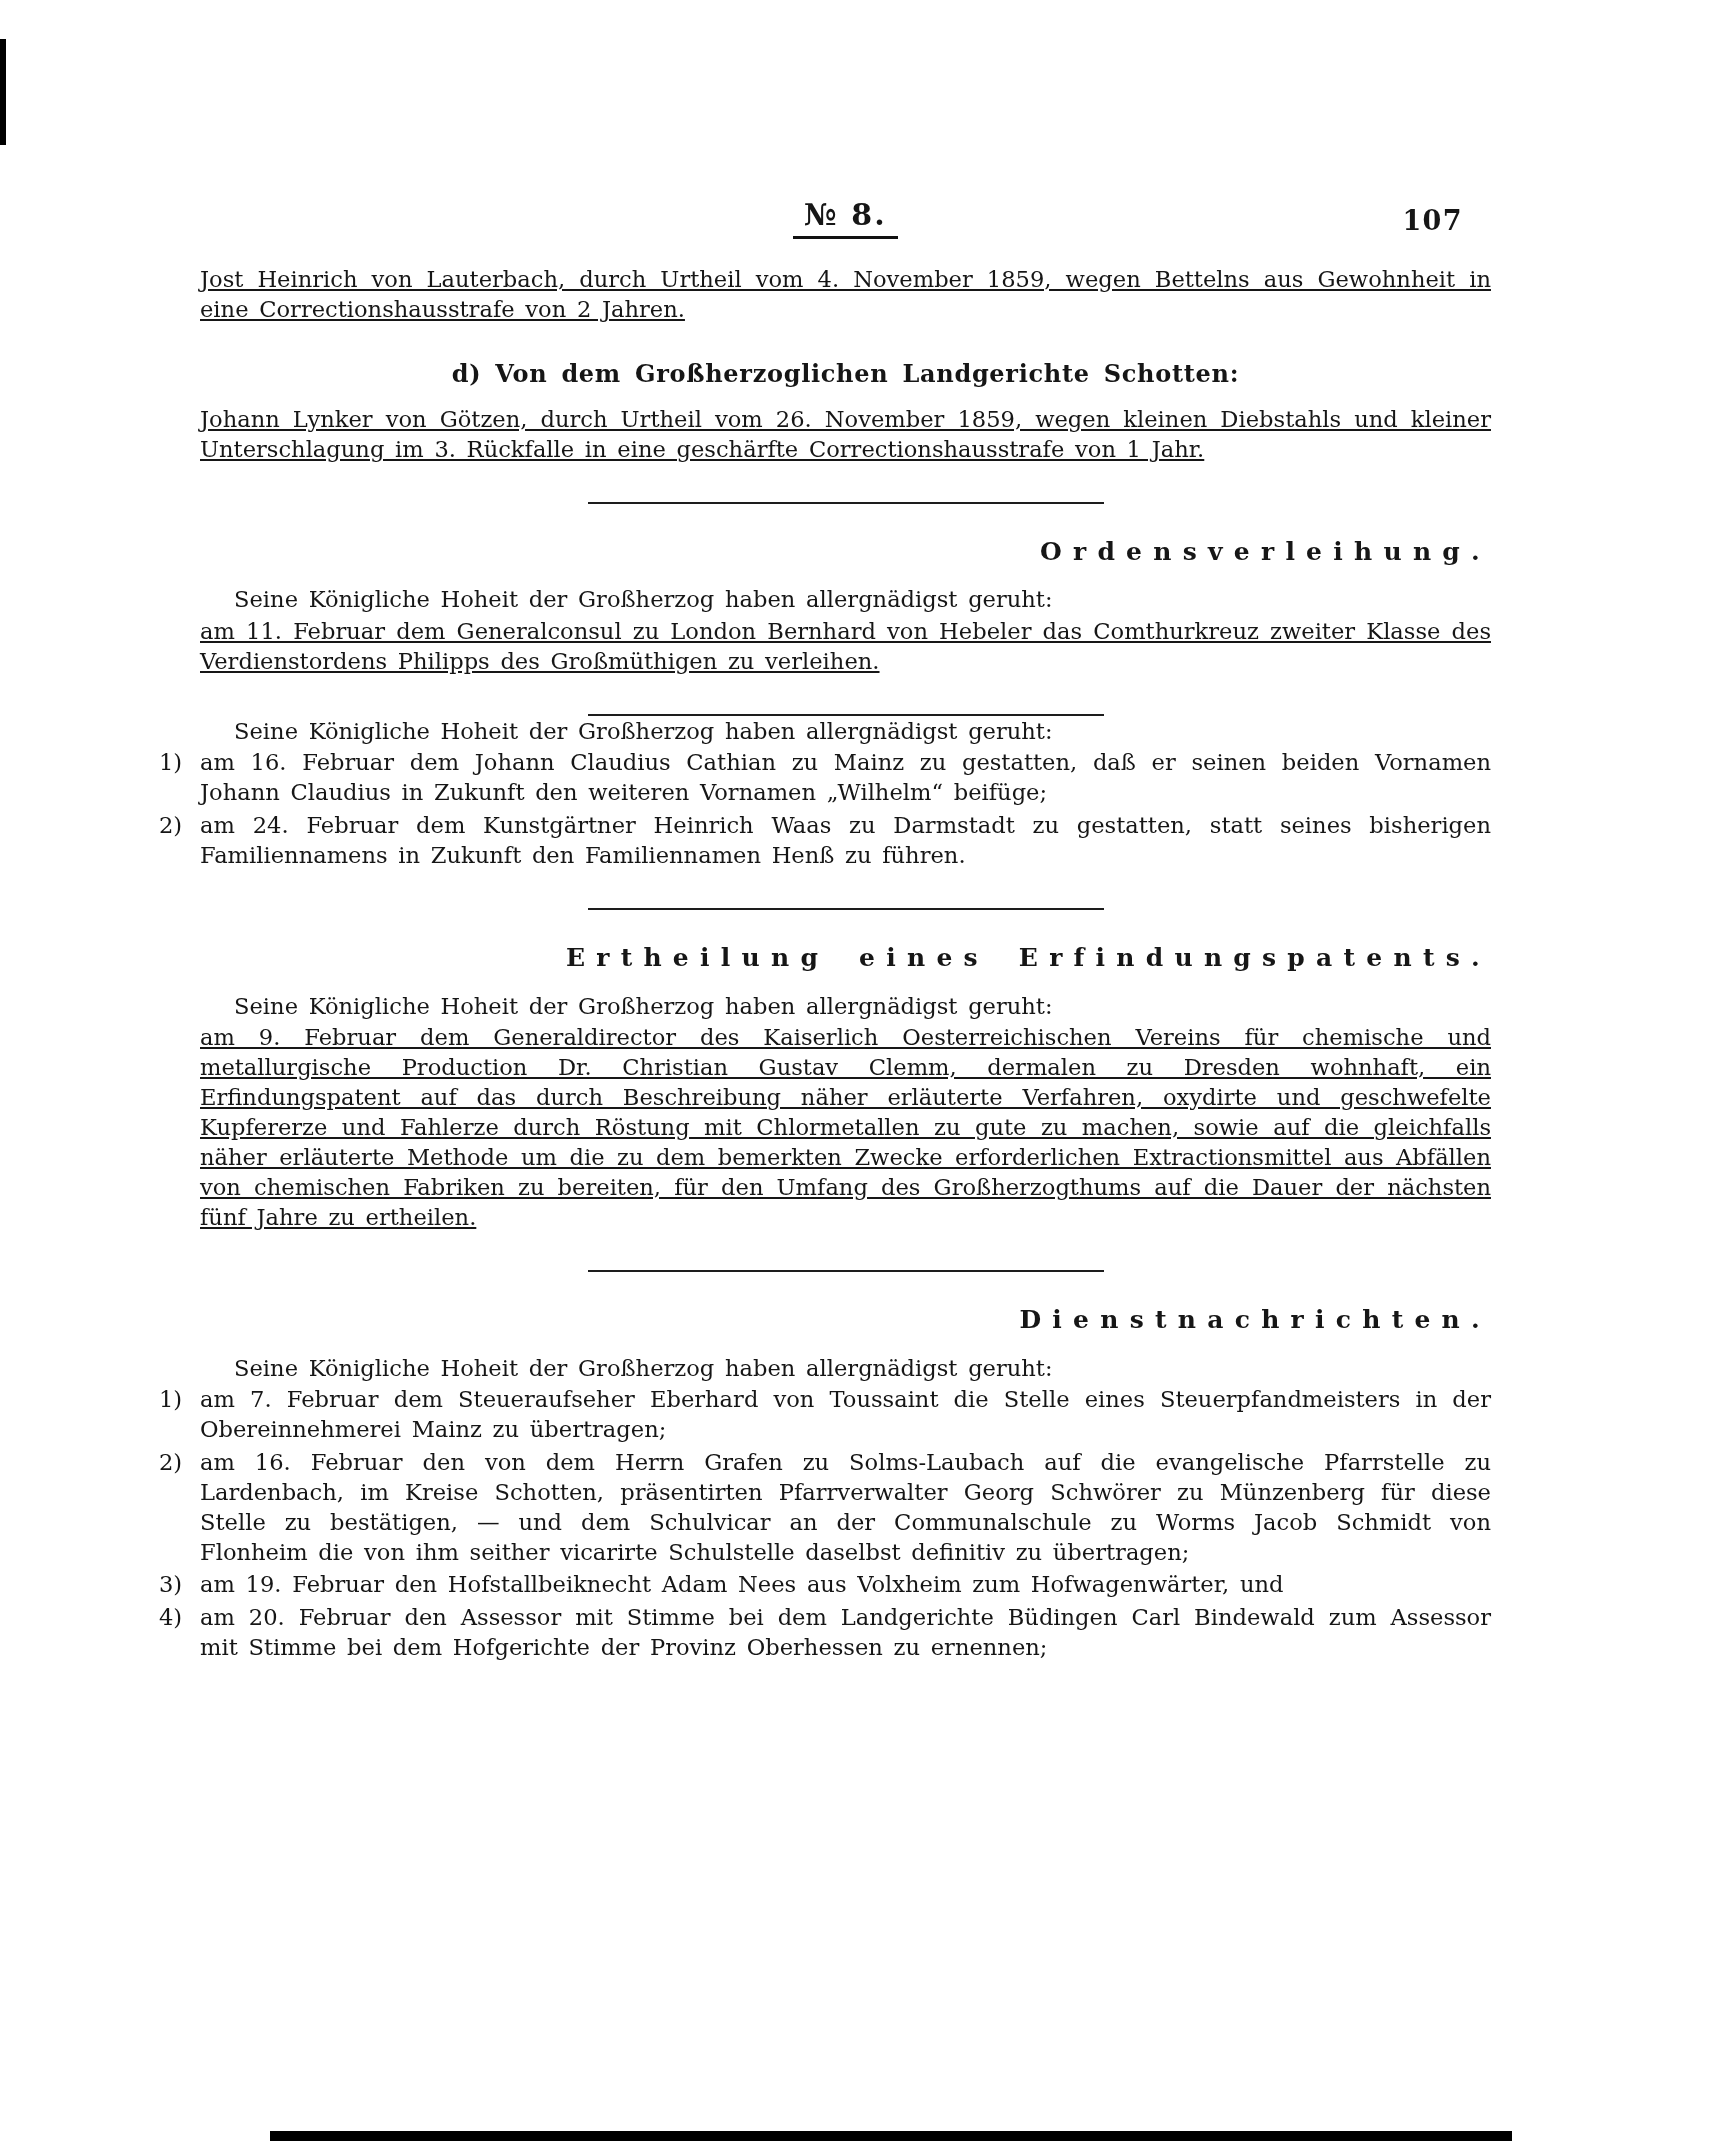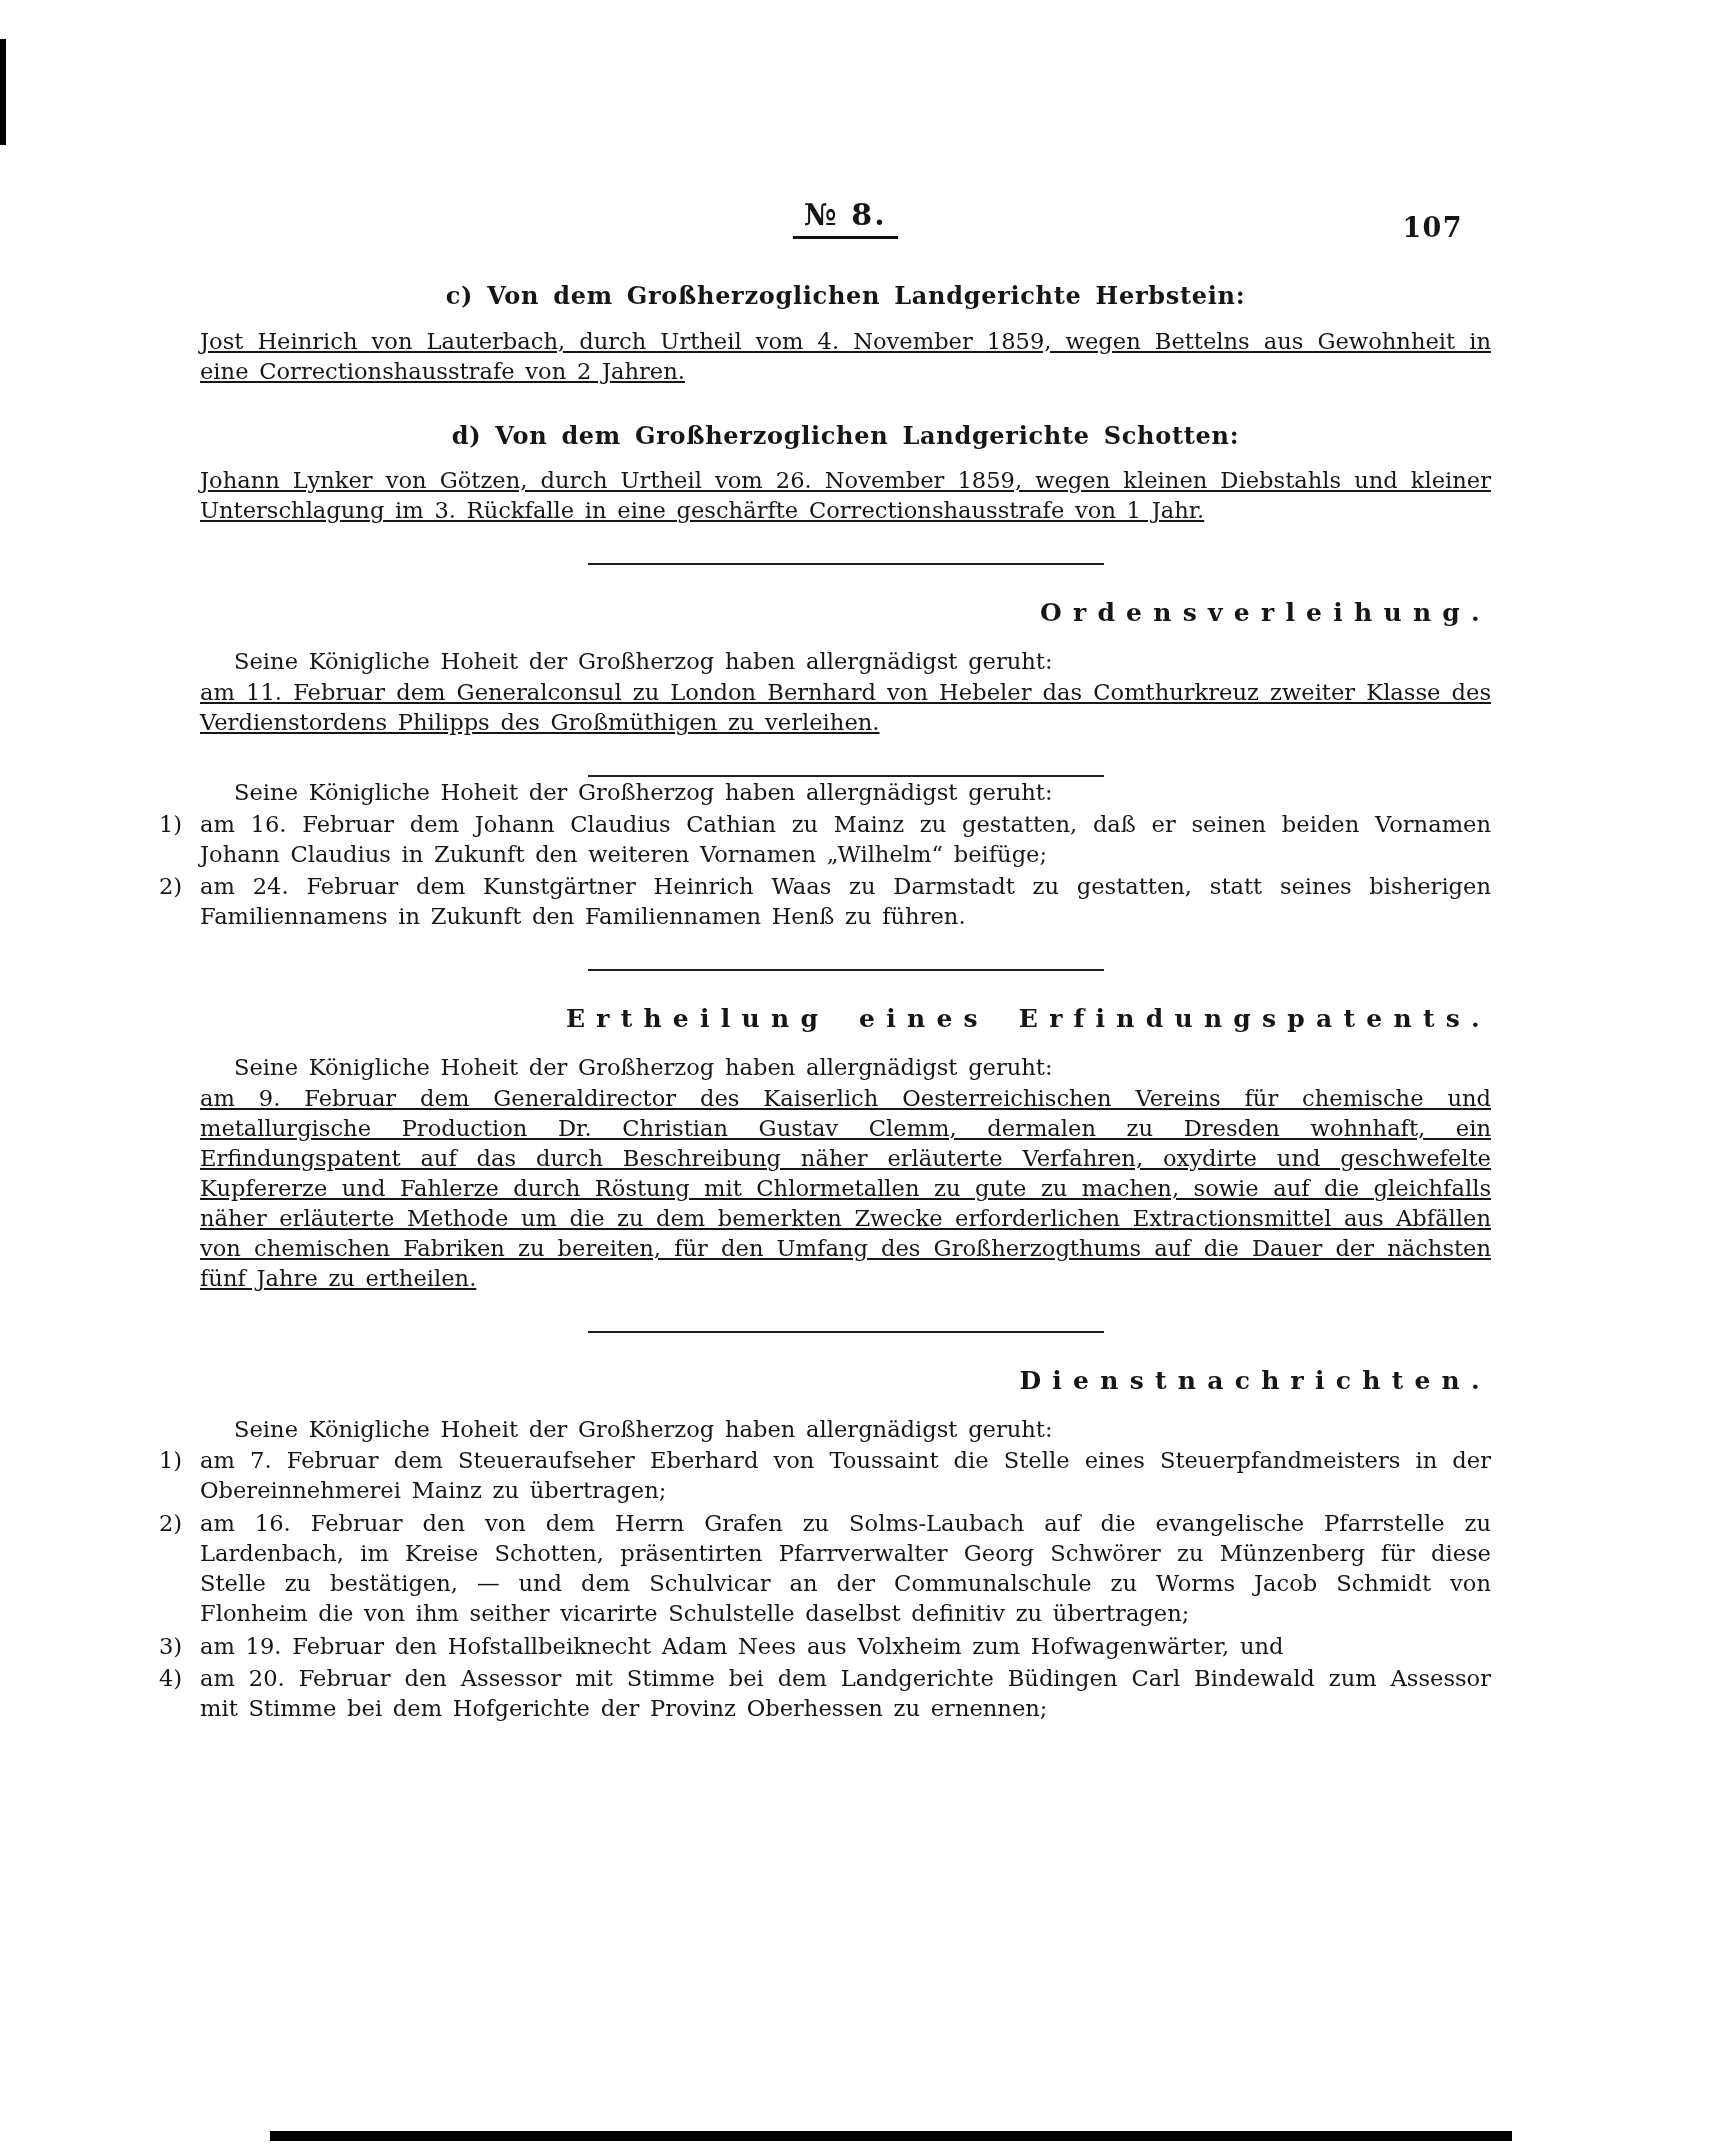--- a/index.html
+++ b/index.html
@@ -34,21 +34,21 @@
     display: inline-block;
     font-size: 30px;
     font-weight: bold;
     letter-spacing: 2.1px;
     padding: 0 11.3px 4.2px 11.3px;
     border-bottom: 3.5px solid #111;
   }
   .page-number {
     position: absolute;
     right: 28px;
-    top: 15px;
+    top: 8px;
     font-size: 27px;
     font-weight: bold;
     letter-spacing: 1.4px;
   }
 
   
   .court-heading {
     text-align: center;
     font-weight: bold;
     font-size: 24px;
@@ -135,21 +135,20 @@
   <div class="edge-mark"></div>
 
   <div class="content">
 
     <div class="header-row">
       <span class="issue-label">№ 8.</span>
       <span class="page-number">107</span>
     </div>
 
     <div>
-      <h3 class="court-heading">c) Von dem Großherzoglichen Landgerichte Herbstein:</h3>
       <p class="para">Jost Heinrich von Lauterbach, durch Urtheil vom 4. November 1859, wegen Bettelns aus Gewohnheit in eine Correctionshausstrafe von 2 Jahren.</p>
     </div>
 
     <div>
       <h3 class="court-heading">d) Von dem Großherzoglichen Landgerichte Schotten:</h3>
       <p class="para">Johann Lynker von Götzen, durch Urtheil vom 26. November 1859, wegen kleinen Diebstahls und kleiner Unterschlagung im 3. Rückfalle in eine geschärfte Correctionshausstrafe von 1 Jahr.</p>
     </div>
 
     <div class="divider"></div>
 

